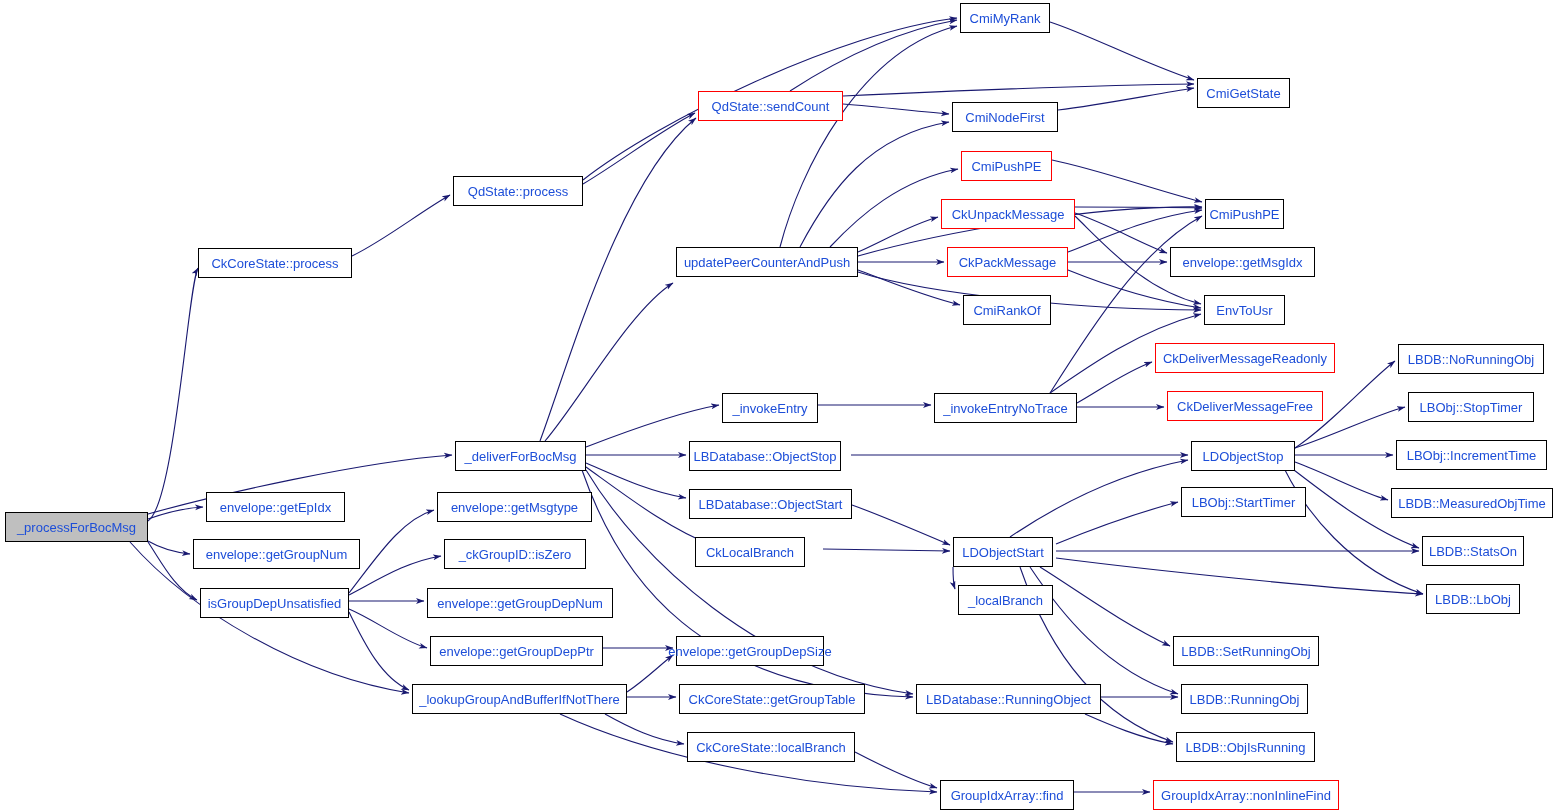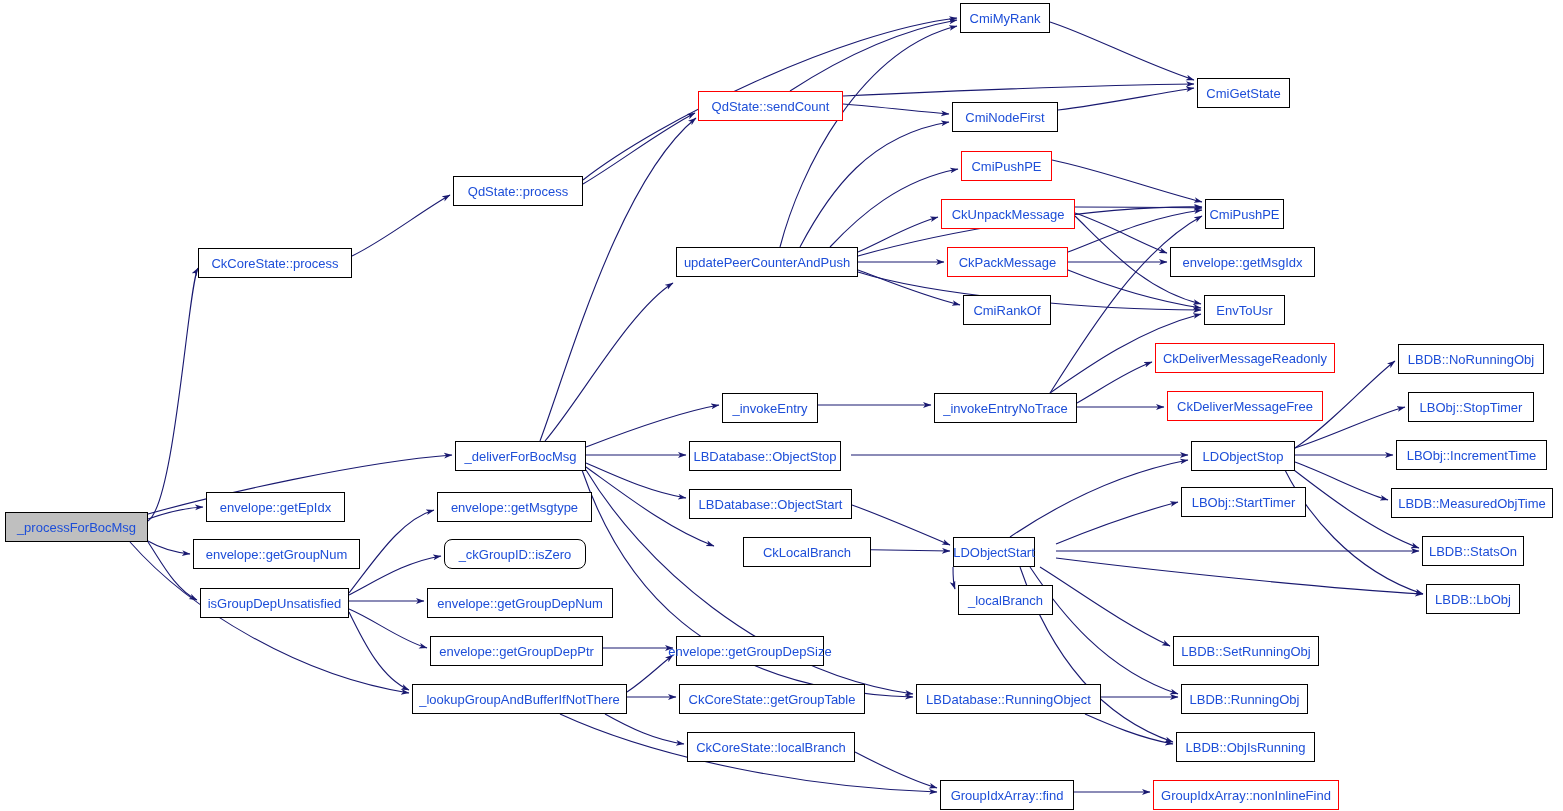--- a/index.html
+++ b/index.html
@@ -135,21 +135,21 @@
     </div>
     <div class="node" style="left: 453px; top: 176px; width: 130px;">
       <span class="node-label">QdState::process</span>
     </div>
     <div class="node" style="left: 455px; top: 441px; width: 131px;">
       <span class="node-label">_deliverForBocMsg</span>
     </div>
     <div class="node" style="left: 437px; top: 492px; width: 155px;">
       <span class="node-label">envelope::getMsgtype</span>
     </div>
-    <div class="node" style="left: 444px; top: 539px; width: 142px; border-radius: 8px;">
+    <div class="node" style="left: 444px; top: 539px; width: 142px;">
       <span class="node-label">_ckGroupID::isZero</span>
     </div>
     <div class="node" style="left: 427px; top: 588px; width: 186px;">
       <span class="node-label">envelope::getGroupDepNum</span>
     </div>
     <div class="node" style="left: 430px; top: 636px; width: 173px;">
       <span class="node-label">envelope::getGroupDepPtr</span>
     </div>
     <div class="node" style="left: 412px; top: 684px; width: 215px;">
       <span class="node-label">_lookupGroupAndBufferIfNotThere</span>
@@ -162,21 +162,21 @@
     </div>
     <div class="node" style="left: 722px; top: 393px; width: 96px;">
       <span class="node-label">_invokeEntry</span>
     </div>
     <div class="node" style="left: 689px; top: 441px; width: 152px;">
       <span class="node-label">LBDatabase::ObjectStop</span>
     </div>
     <div class="node" style="left: 689px; top: 489px; width: 163px;">
       <span class="node-label">LBDatabase::ObjectStart</span>
     </div>
-    <div class="node" style="left: 743px; top: 537px; width: 128px; justify-content: center;">
+    <div class="node" style="left: 695px; top: 537px; width: 110px; justify-content: center;">
       <span class="node-label">CkLocalBranch</span>
     </div>
     <div class="node" style="left: 676px; top: 636px; width: 148px;">
       <span class="node-label">envelope::getGroupDepSize</span>
     </div>
     <div class="node" style="left: 679px; top: 684px; width: 186px;">
       <span class="node-label">CkCoreState::getGroupTable</span>
     </div>
     <div class="node" style="left: 687px; top: 732px; width: 168px;">
       <span class="node-label">CkCoreState::localBranch</span>
@@ -195,21 +195,21 @@
     </div>
     <div class="node red" style="left: 947px; top: 247px; width: 121px;">
       <span class="node-label">CkPackMessage</span>
     </div>
     <div class="node" style="left: 963px; top: 295px; width: 88px;">
       <span class="node-label">CmiRankOf</span>
     </div>
     <div class="node" style="left: 934px; top: 393px; width: 143px;">
       <span class="node-label">_invokeEntryNoTrace</span>
     </div>
-    <div class="node" style="left: 953px; top: 537px; width: 82px;">
+    <div class="node" style="left: 953px; top: 537px; width: 100px;">
       <span class="node-label">LDObjectStart</span>
     </div>
     <div class="node" style="left: 958px; top: 585px; width: 95px;">
       <span class="node-label">_localBranch</span>
     </div>
     <div class="node" style="left: 916px; top: 684px; width: 185px;">
       <span class="node-label">LBDatabase::RunningObject</span>
     </div>
     <div class="node" style="left: 940px; top: 780px; width: 134px;">
       <span class="node-label">GroupIdxArray::find</span>

